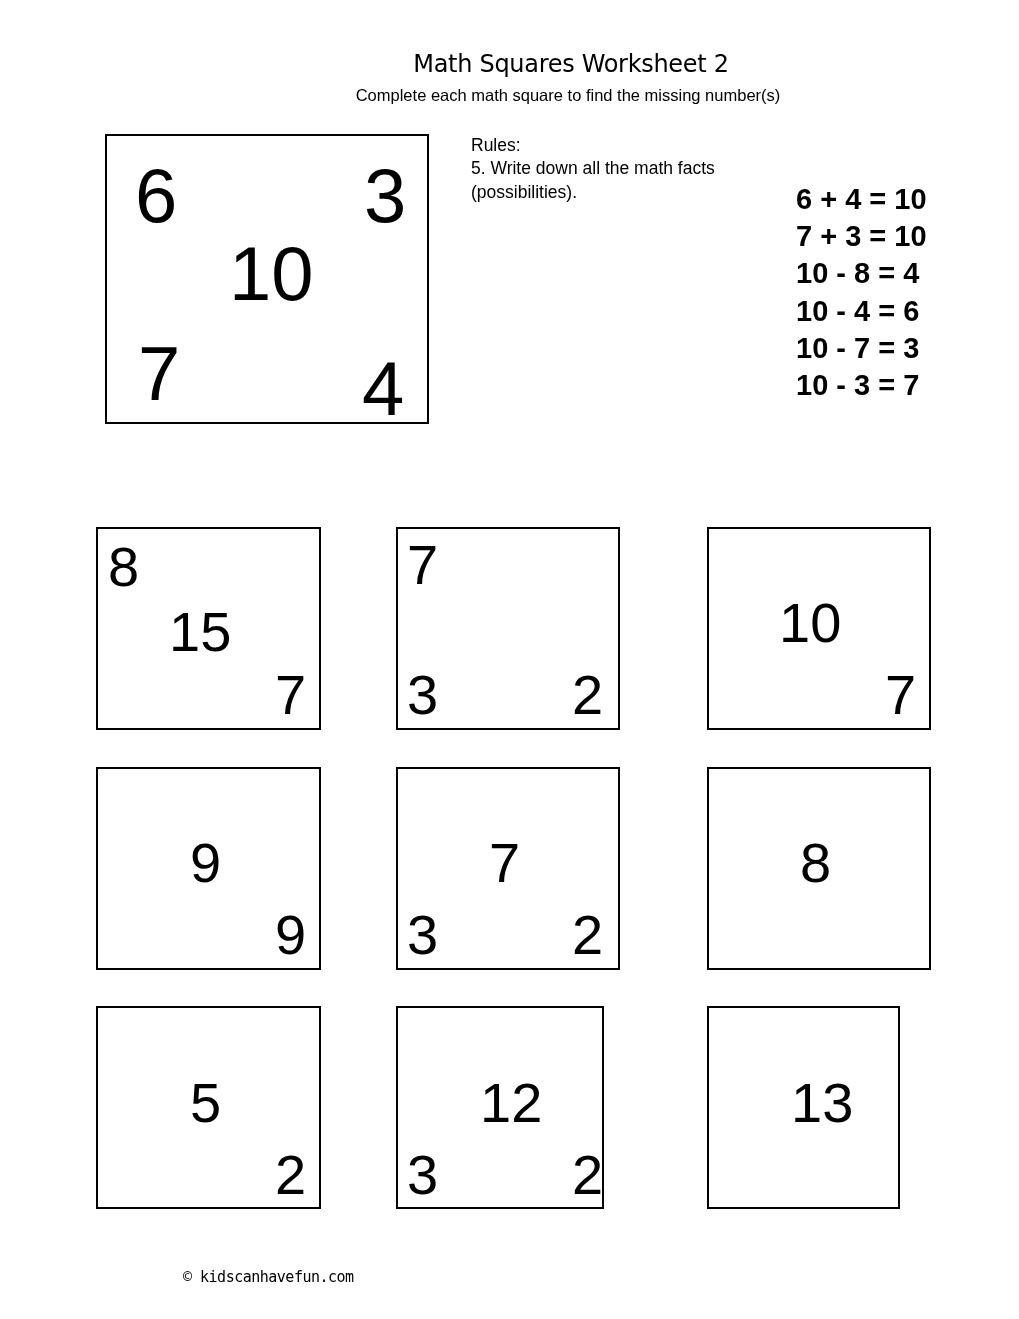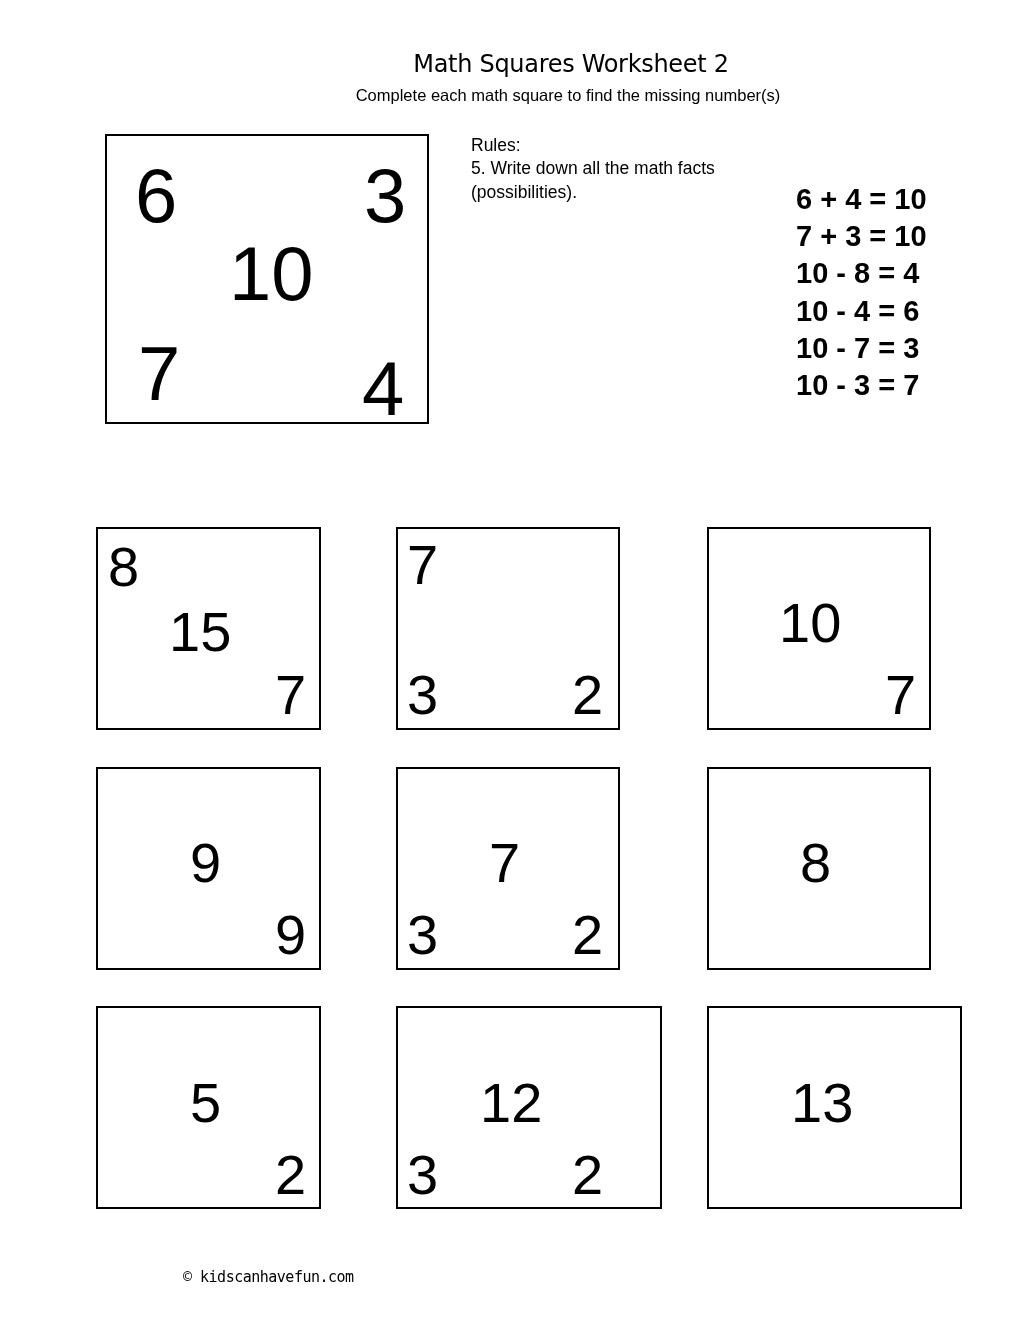--- a/index.html
+++ b/index.html
@@ -89,23 +89,23 @@
     <span class="num" style="left:174px; top:138px;">2</span>
   </div>
   <div class="box" style="left:707px; top:767px; width:224px; height:203px;">
     <span class="num" style="left:91px; top:66px;">8</span>
   </div>
 
   <div class="box" style="left:96px; top:1006px; width:225px; height:203px;">
     <span class="num" style="left:92px; top:67px;">5</span>
     <span class="num" style="left:177px; top:139px;">2</span>
   </div>
-  <div class="box" style="left:396px; top:1006px; width:266px; height:203px;">
+  <div class="box" style="left:396px; top:1006px; width:208px; height:203px;">
     <span class="num" style="left:82px; top:67px;">12</span>
     <span class="num" style="left:9px; top:139px;">3</span>
     <span class="num" style="left:174px; top:139px;">2</span>
   </div>
-  <div class="box" style="left:707px; top:1006px; width:255px; height:203px;padding-left:36px;">
+  <div class="box" style="left:707px; top:1006px; width:193px; height:203px;padding-left:36px;">
     <span class="num" style="left:82px; top:67px;">13</span>
   </div>
 </div>
 
 <div class="footer">© kidscanhavefun.com</div>
 
 </body></html>

